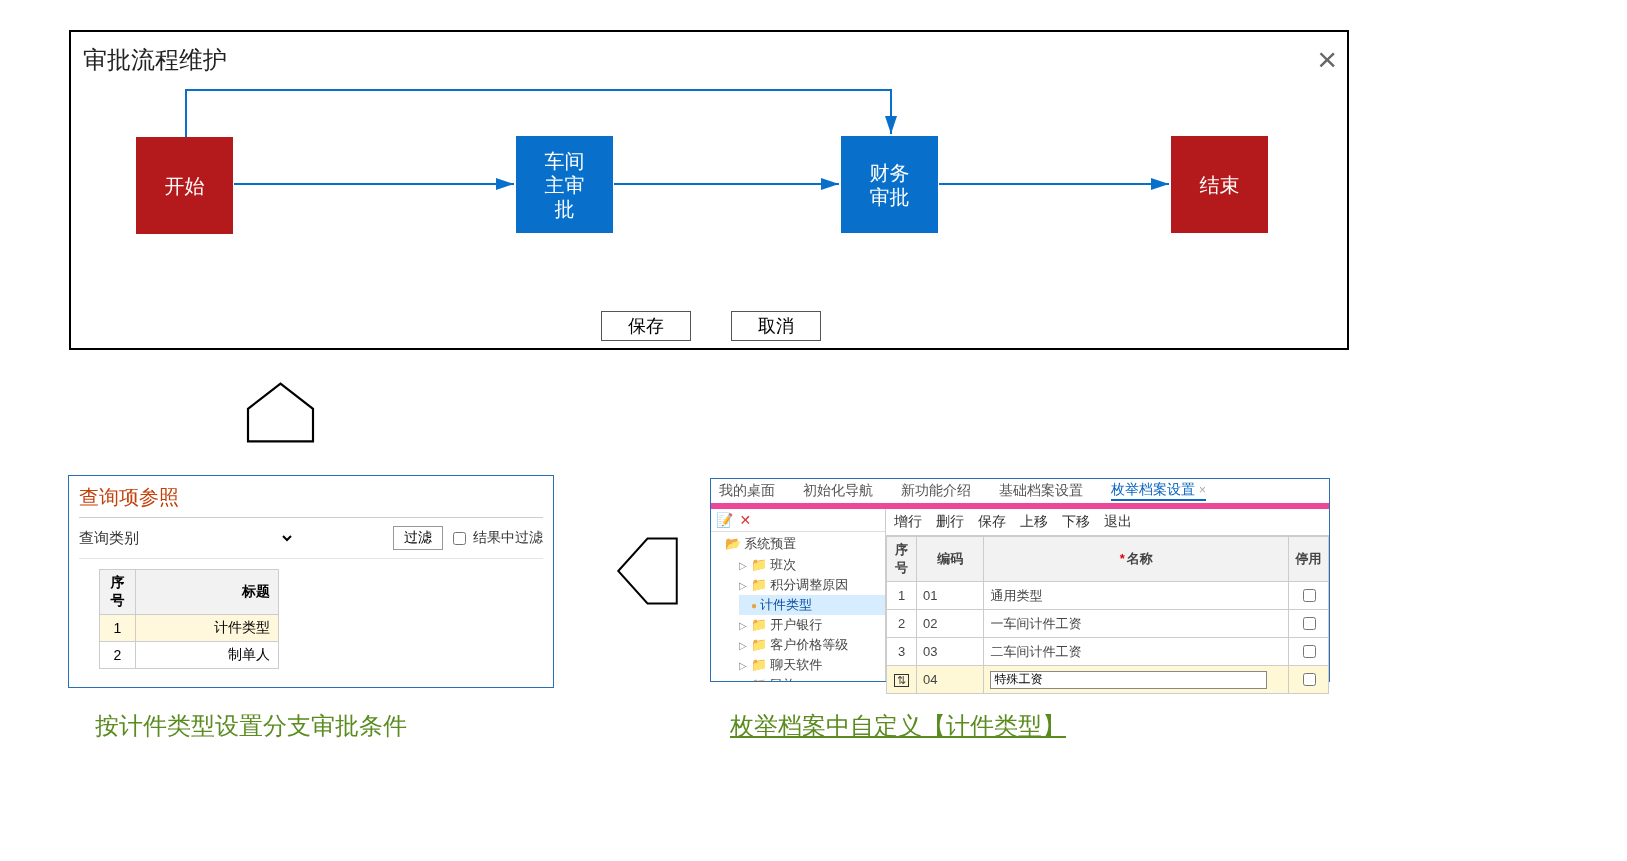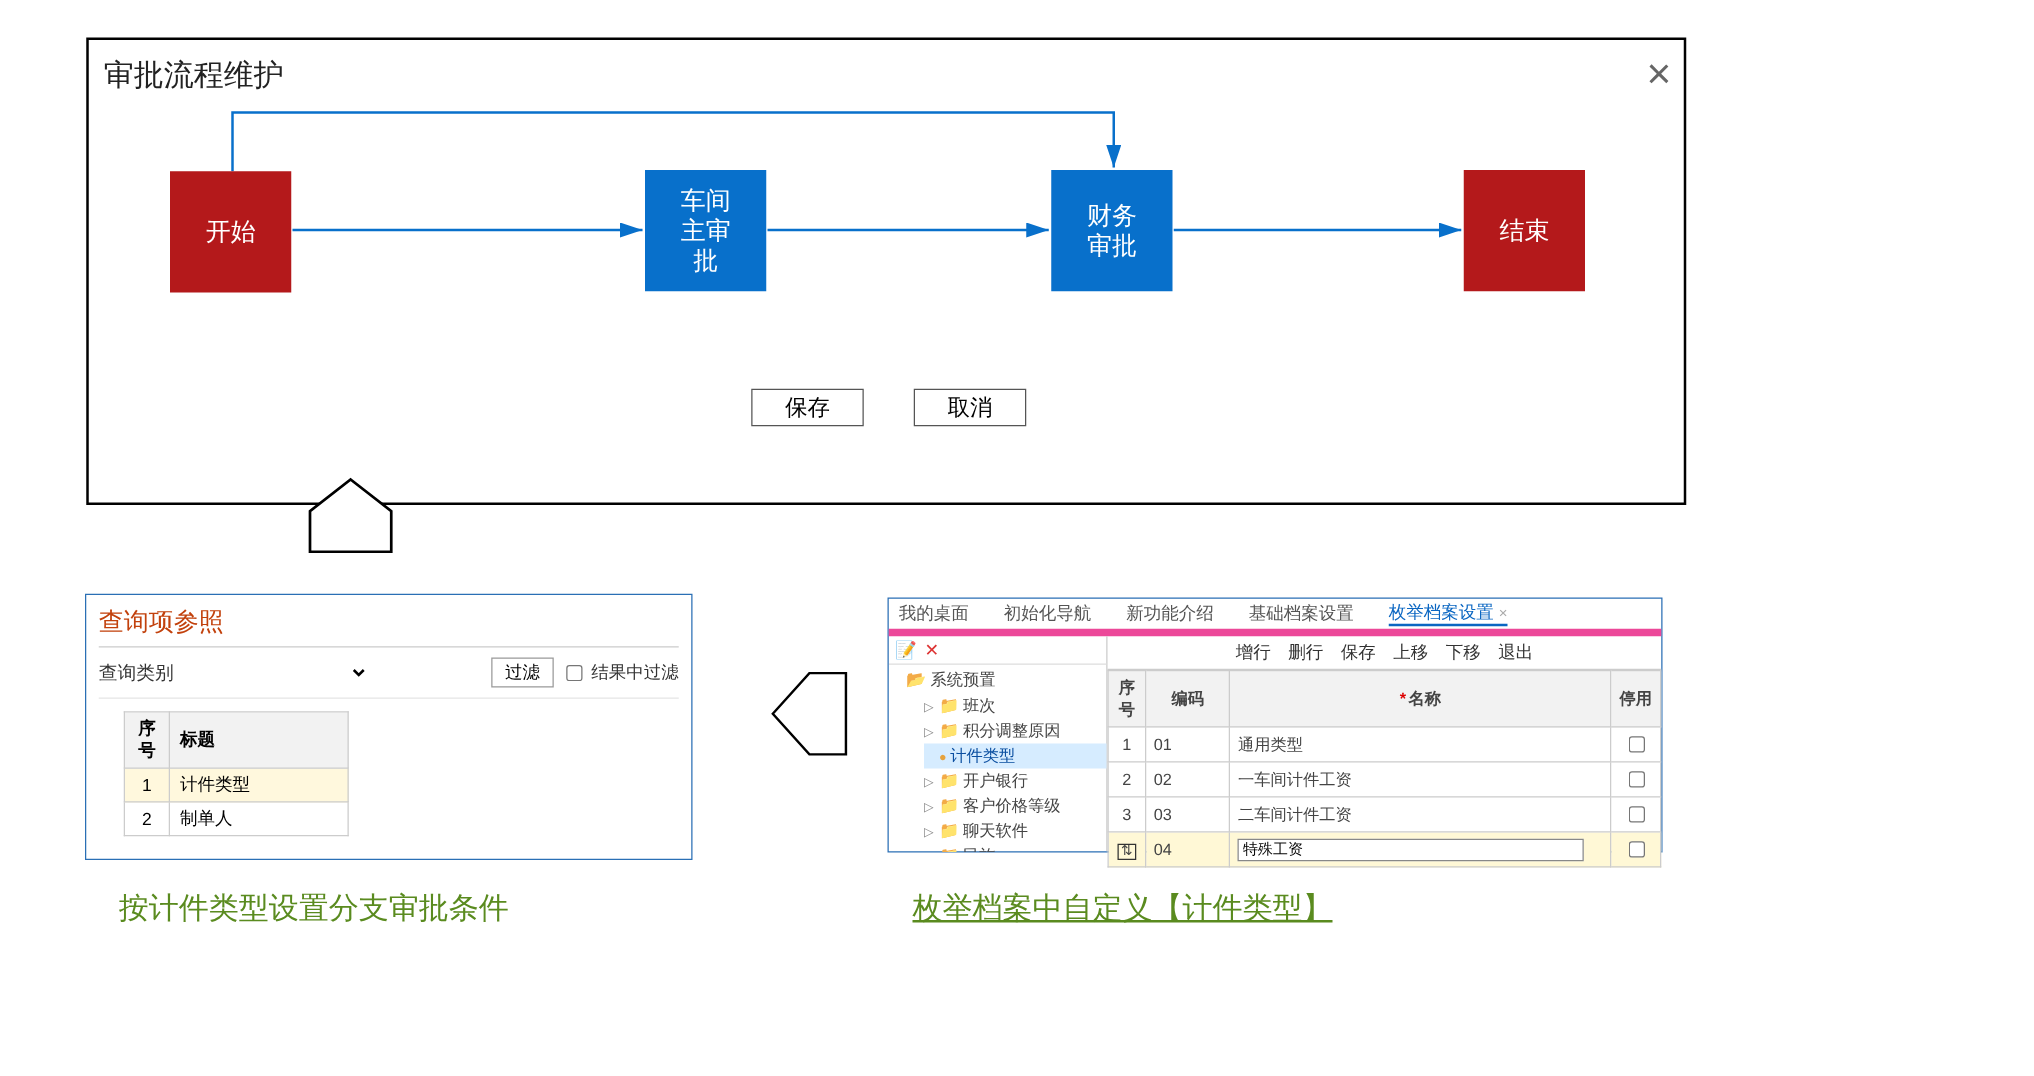--- a/index.html
+++ b/index.html
@@ -10,21 +10,21 @@
     width: 1627px;
     height: 861px;
     position: relative;
   }
   
   .workflow-panel {
     position: absolute;
     left: 69px;
     top: 30px;
     width: 1280px;
-    height: 374px;
+    height: 320px;
     border: 2px solid #000;
     background: #fff;
   }
   .workflow-title {
     position: absolute;
     left: 12px;
     top: 12px;
     font-size: 24px;
     color: #222;
   }
@@ -139,21 +139,21 @@
   .query-row label { display:flex; align-items:center; gap:4px; font-size:14px; color:#333; }
   .query-table {
     width: 180px;
     border-collapse: collapse;
     font-size: 14px;
     margin-left: 20px;
   }
   .query-table th, .query-table td {
     border: 1px solid #ccc;
     padding: 4px 8px;
-    text-align: left;
+    text-align: right;
   }
   .query-table th { background: #f2f2f2; }
   .query-table th:first-child, .query-table td:first-child { text-align:center; width:36px;}
   .query-table tr.selected td { background: #fff8dd; }
 
   .caption-left {
     position: absolute;
     left: 95px;
     top: 710px;
     font-size: 24px;
@@ -224,21 +224,20 @@
   .tree li.sel { background:#d6ecff; color:#0a4ea0; }
   .tri { color:#888; margin-right:2px; font-size:10px; display:inline-block; width:10px;}
   .enum-main { flex:1; display:flex; flex-direction:column; }
   .enum-toolbar {
     padding:4px 8px;
     border-bottom:1px solid #ccc;
     display:flex;
     gap:14px;
     font-size:14px;
     color:#333;
-    justify-content:center;
   }
   .enum-toolbar span { cursor:pointer; }
   .enum-grid {
     width:100%;
     border-collapse:collapse;
     font-size:13px;
   }
   .enum-grid th, .enum-grid td {
     border:1px solid #ccc;
     padding:4px 6px;

